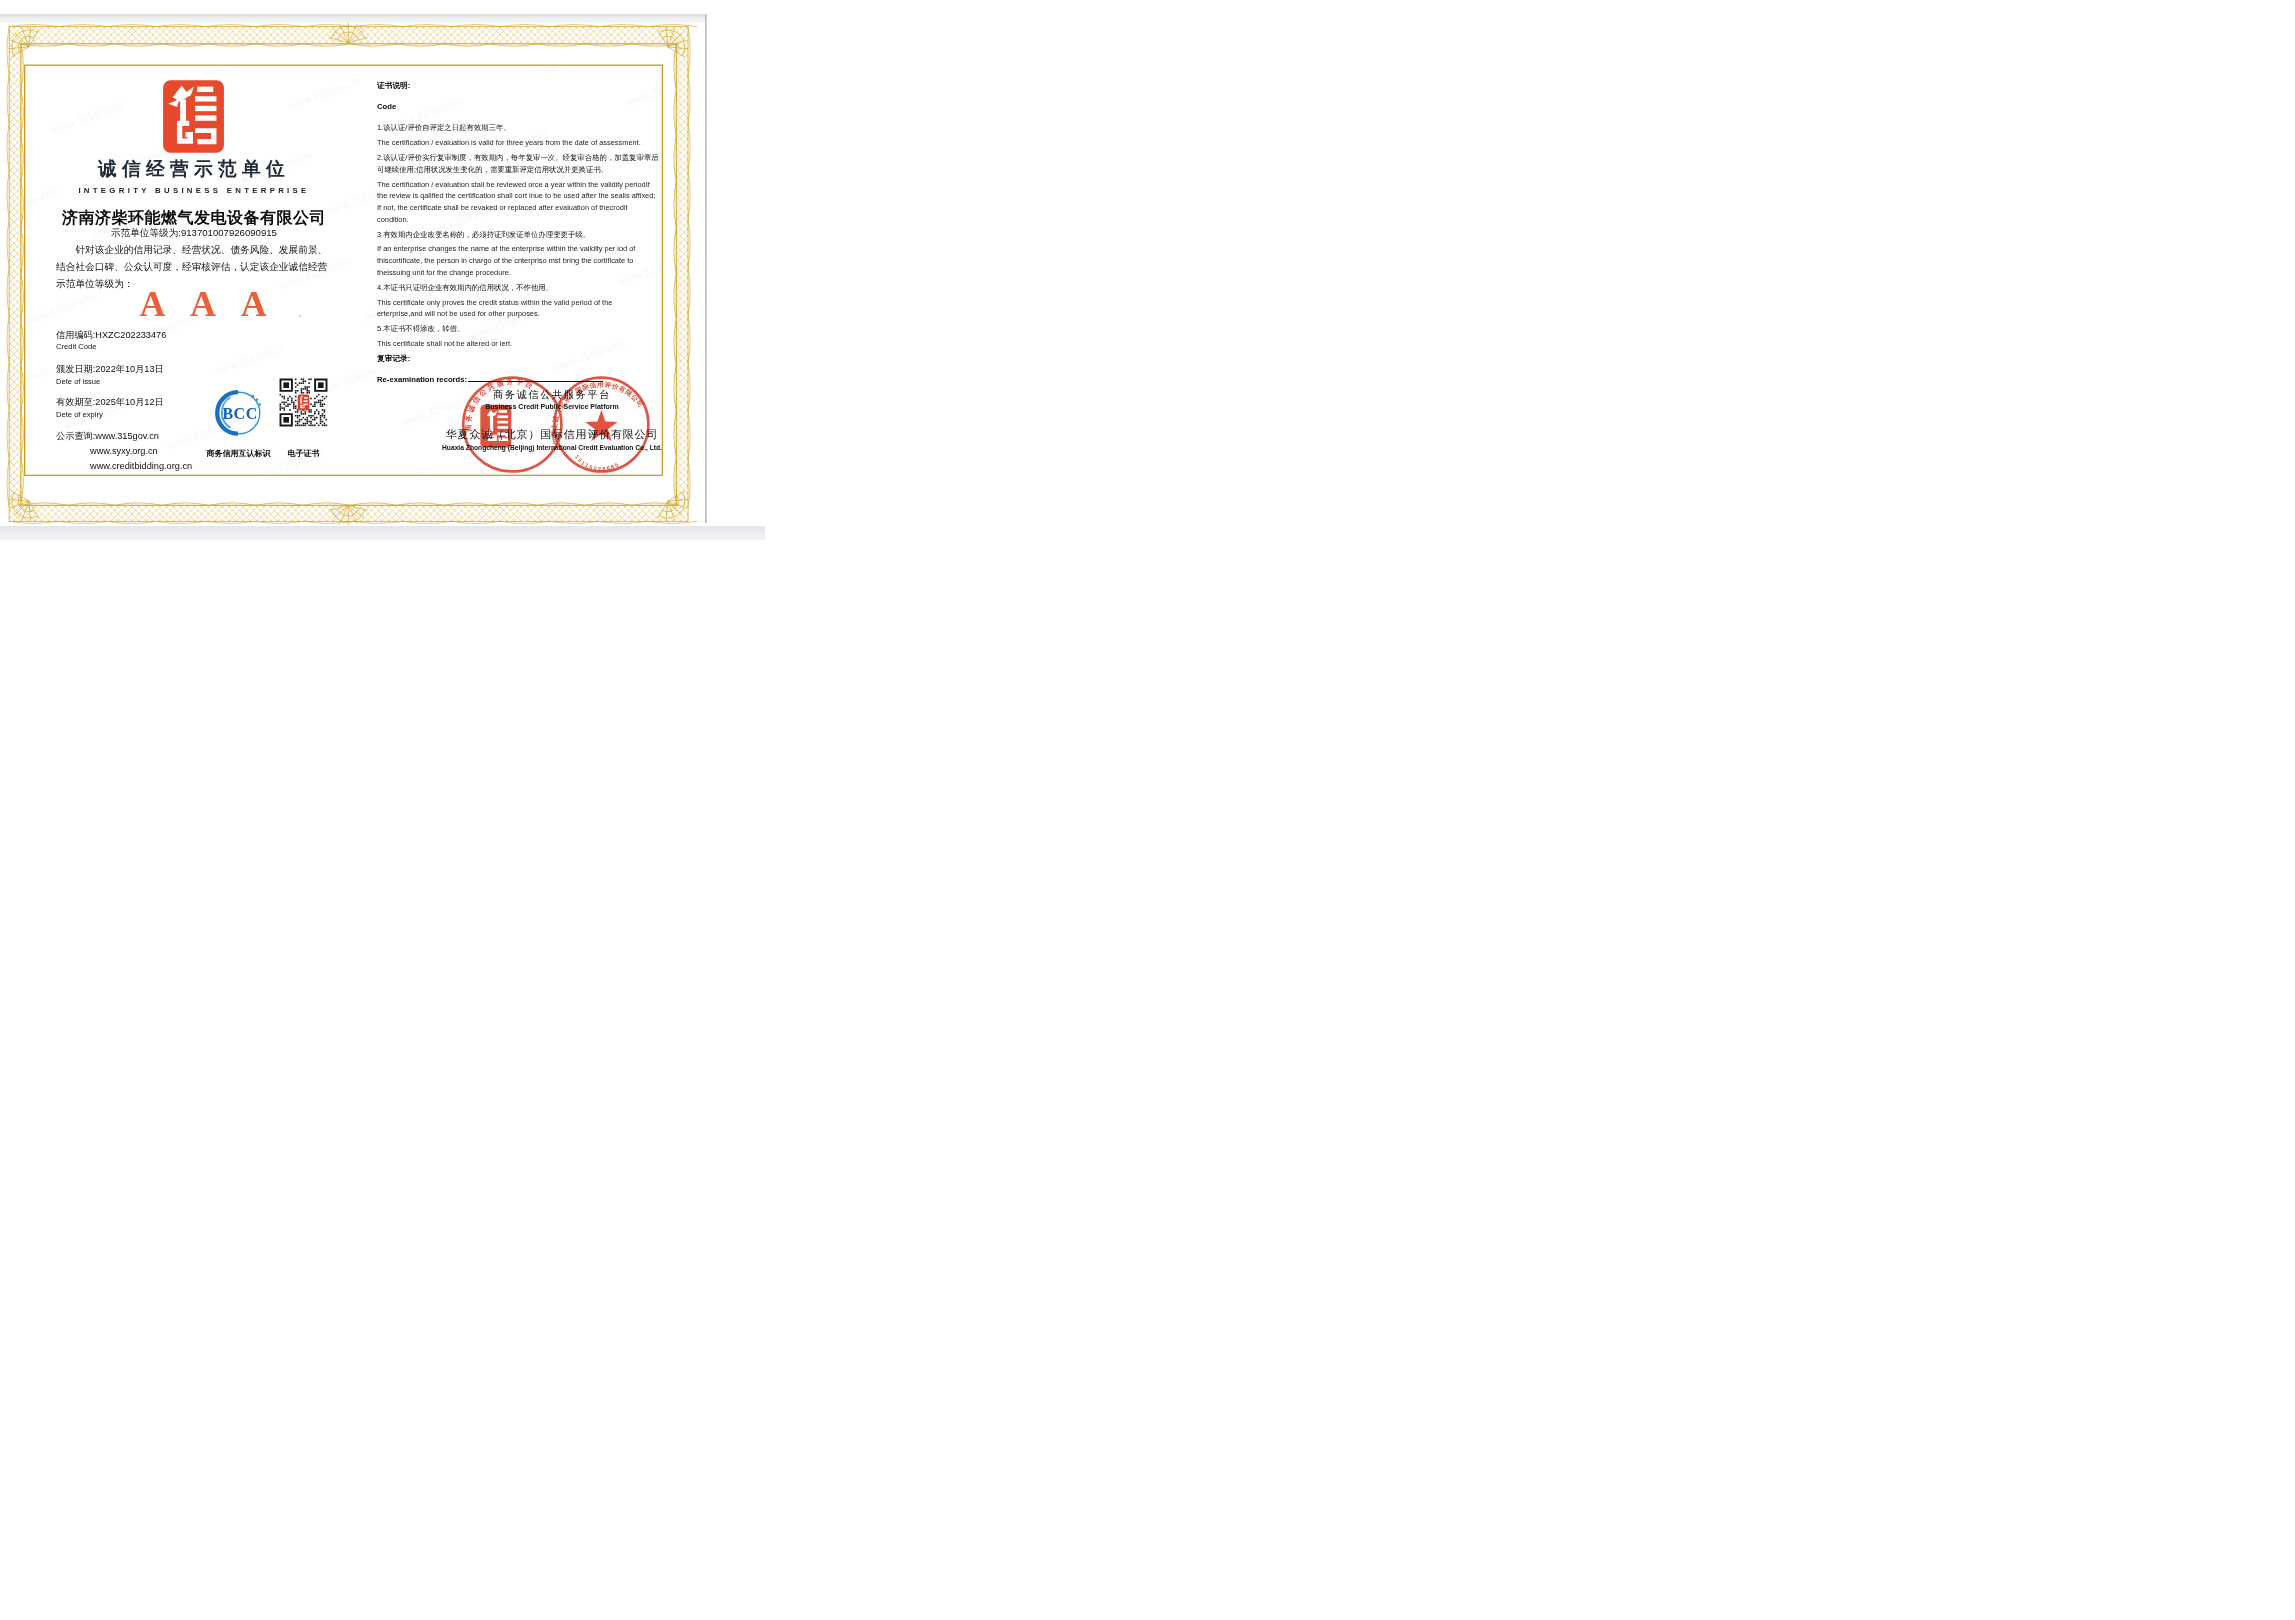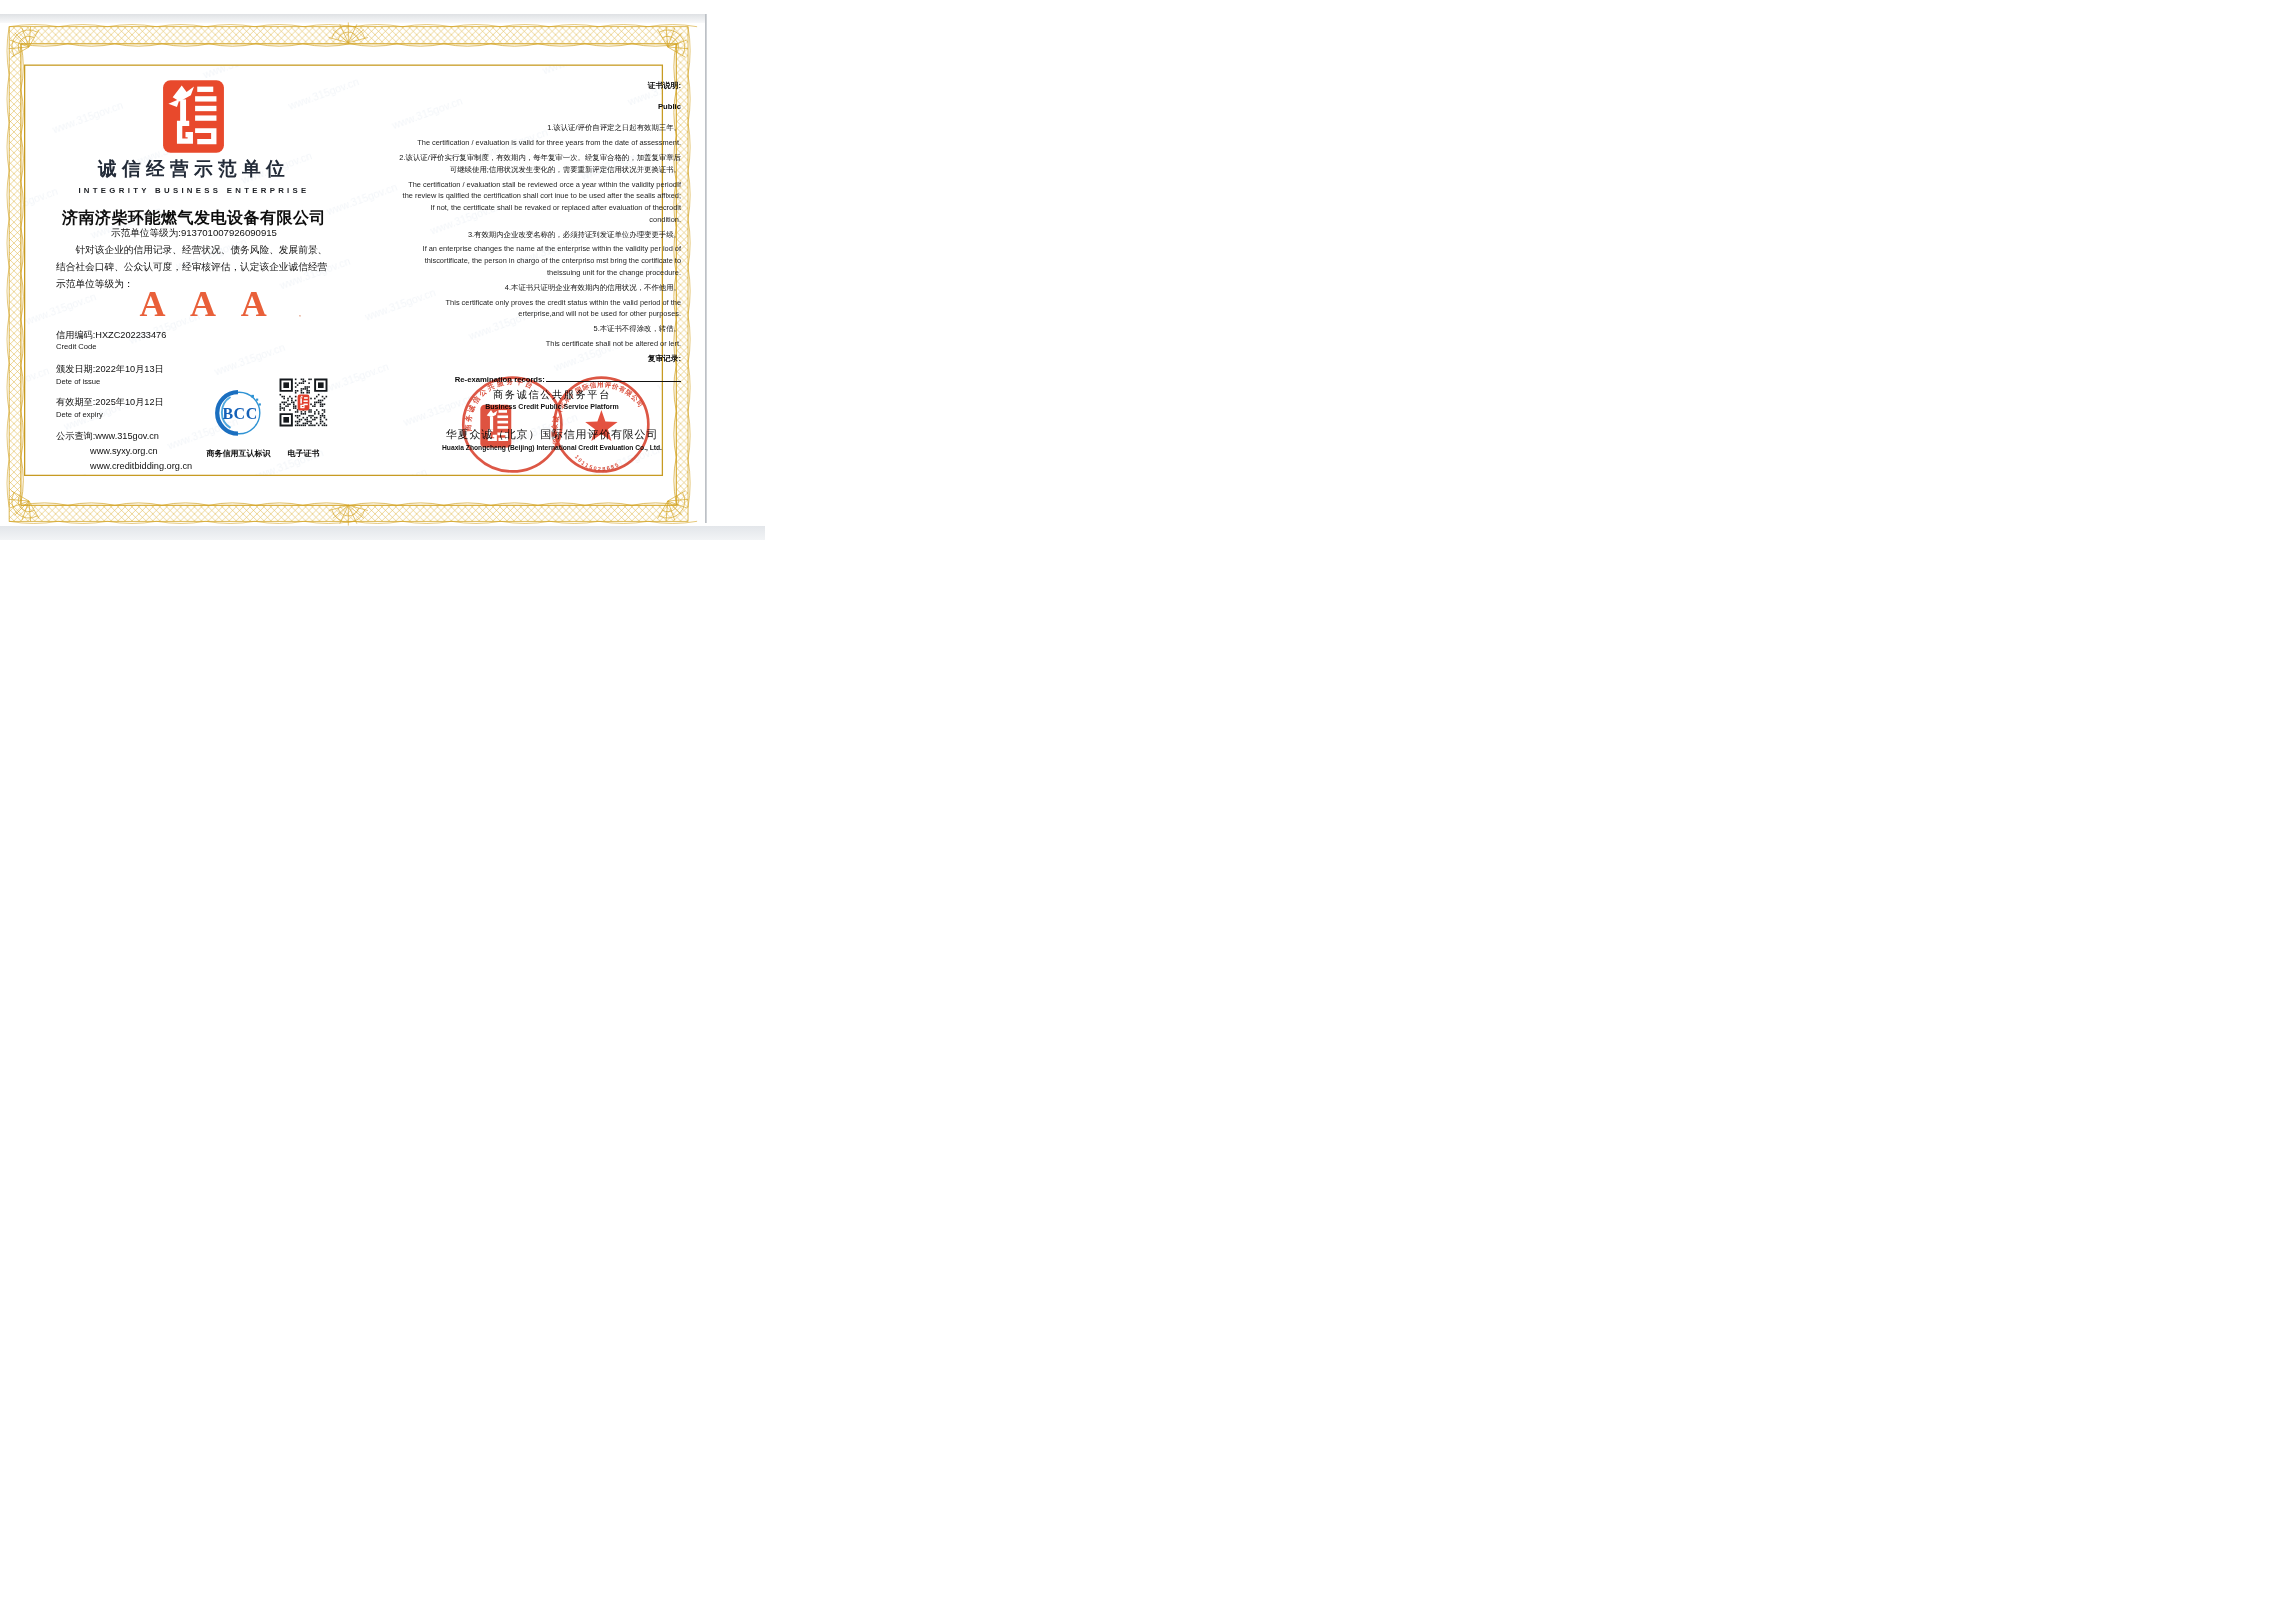--- a/index.html
+++ b/index.html
@@ -21,21 +21,21 @@
   .uscc{font-weight:500;color:#101010;font-size:9.6px;white-space:nowrap;}
   .stmt{font-size:9.7px;color:#0e0e0e;line-height:1.73;white-space:nowrap;font-weight:500;}
   .grade{font-family:"Liberation Serif","DejaVu Serif",serif;font-weight:700;font-size:36px;
          color:#E9603A;letter-spacing:24.6px;padding-left:21.4px;white-space:nowrap;}
   .grade-mark{position:absolute;font-size:8.5px;color:#d8764f;}
   .kv{font-size:9.2px;color:#0e0e0e;font-weight:500;white-space:nowrap;}
   .kv-en{font-size:7.6px;color:#141414;white-space:nowrap;}
   .url{font-size:9.2px;color:#0e0e0e;font-weight:500;white-space:nowrap;}
   .cap{font-size:8px;font-weight:700;color:#0d0d0d;white-space:nowrap;}
   
-  .rightcol{position:absolute;left:398px;top:80px;width:283px;text-align:right;}
+  .rightcol{position:absolute;left:377px;top:80px;width:283px;}
   .rightcol p{margin:0 0 3.2px 0;font-size:7.4px;line-height:1.58;color:#161616;}
   .rightcol p.hd{font-weight:700;font-size:7.7px;margin-bottom:9px;color:#0b0b0b;}
   .rightcol p.zh{font-weight:500;color:#101010;}
   .rightcol p.en{color:#1d1d1d;}
   .review{margin-top:8.5px;}
   .uline{display:inline-block;width:135px;border-bottom:0.9px solid #111;height:6.4px;margin-left:1.1px;}
   
   .stampsvg{position:absolute;left:443px;top:363px;mix-blend-mode:multiply;}
   .ovl-zh1{font-size:10.2px;letter-spacing:1.6px;font-weight:500;color:#101010;white-space:nowrap;}
   .ovl-en1{font-size:7px;font-weight:700;color:#121212;white-space:nowrap;}
@@ -338,21 +338,21 @@
       <rect x="40" y="38" width="3" height="10" fill="#fff"></rect>
       <path d="M40,50 h8 v7 h-8 z M43,52.5 h3 v2 h-3 z" fill-rule="evenodd" fill="#fff"></path>
     </g>
   </svg>
 
   <div class="abs ctr cap" style="left:201px;top:448px;width:75px">商务信用互认标识</div>
   <div class="abs ctr cap" style="left:277px;top:448px;width:53px">电子证书</div>
 
   <div class="rightcol">
     <p class="hd">证书说明:</p>
-    <p class="hd">Public</p>
+    <p class="hd">Code</p>
     <p class="zh">1.该认证/评价自评定之日起有效期三年。</p>
     <p class="en">The certification / evaluation is valid for three years from the date of assessment.</p>
     <p class="zh">2.该认证/评价实行复审制度，有效期内，每年复审一次。经复审合格的，加盖复审章后可继续使用;信用状况发生变化的，需要重新评定信用状况并更换证书。</p>
     <p class="en">The certification / evaluation stall be reviewed orce a year within the validity periodIf the review is qalified the certification shall cort inue to be used after the sealis affixed; If not, the certificate shall be revaked or replaced after evaluation of thecrodit condition.</p>
     <p class="zh">3.有效期内企业改变名称的，必须持证到发证单位办理变更手续。</p>
     <p class="en">If an enterprise changes the name af the enterprise within the validity per iod of thiscortificate, the person in chargo of the cnterpriso mst bring the cortificate to theissuing unit for the change procedure.</p>
     <p class="zh">4.本证书只证明企业有效期内的信用状况，不作他用。</p>
     <p class="en">This certificate only proves the credit status within the valid period of the erterprise,and will not be used for other purposes.</p>
     <p class="zh">5.本证书不得涂改，转借。</p>
     <p class="en">This certificate shall not be altered or lert.</p>

